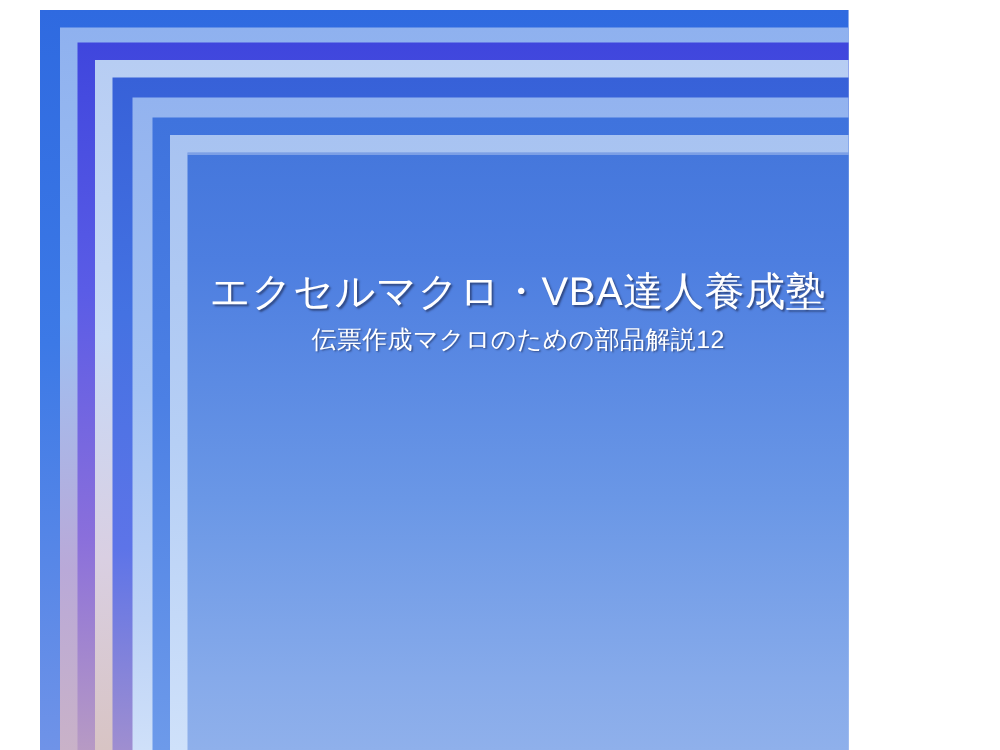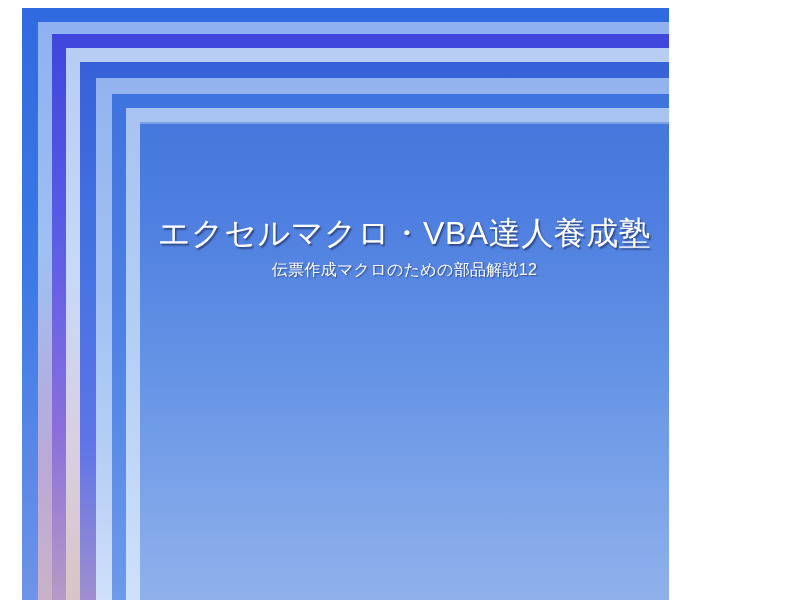--- a/index.html
+++ b/index.html
@@ -9,20 +9,21 @@
     background:#ffffff;
     font-family:"Liberation Sans", sans-serif;
   }
 
   
   #slide {
     position:relative;
     width:669px; height:600px;
     overflow:hidden;
     background:#ffffff;
+    margin-left:10px;
   }
 
   
   .frame {
     position:absolute;
     right:0; bottom:0;
   }
 
   
   .f0 { left:0;  top:0;  background:#ffffff; }
@@ -90,21 +91,21 @@
     margin-top:42px;
     font-size:28px;
     line-height:1.2;
     letter-spacing:0.5px;
     white-space:nowrap;
     text-shadow:1.5px 1.5px 1.6px rgba(20,25,55,0.55);
   }
 
   .t-sub2 {
     margin-top:8px;
-    font-size:16px;
+    font-size:20px;
     line-height:1.25;
     letter-spacing:0.3px;
     white-space:nowrap;
     text-shadow:1.2px 1.2px 1.4px rgba(20,25,55,0.50);
   }
 </style>
 </head>
 <body>
 
 <div id="slide">

